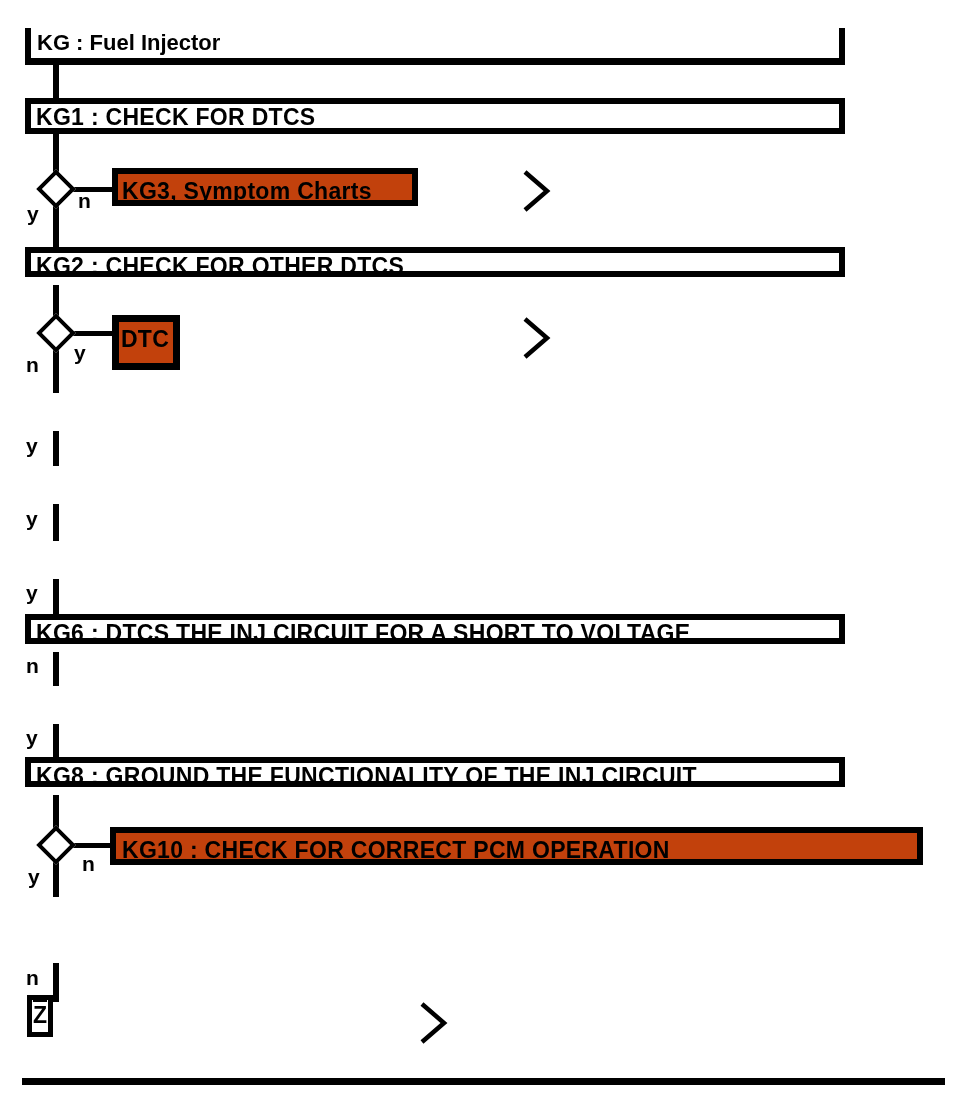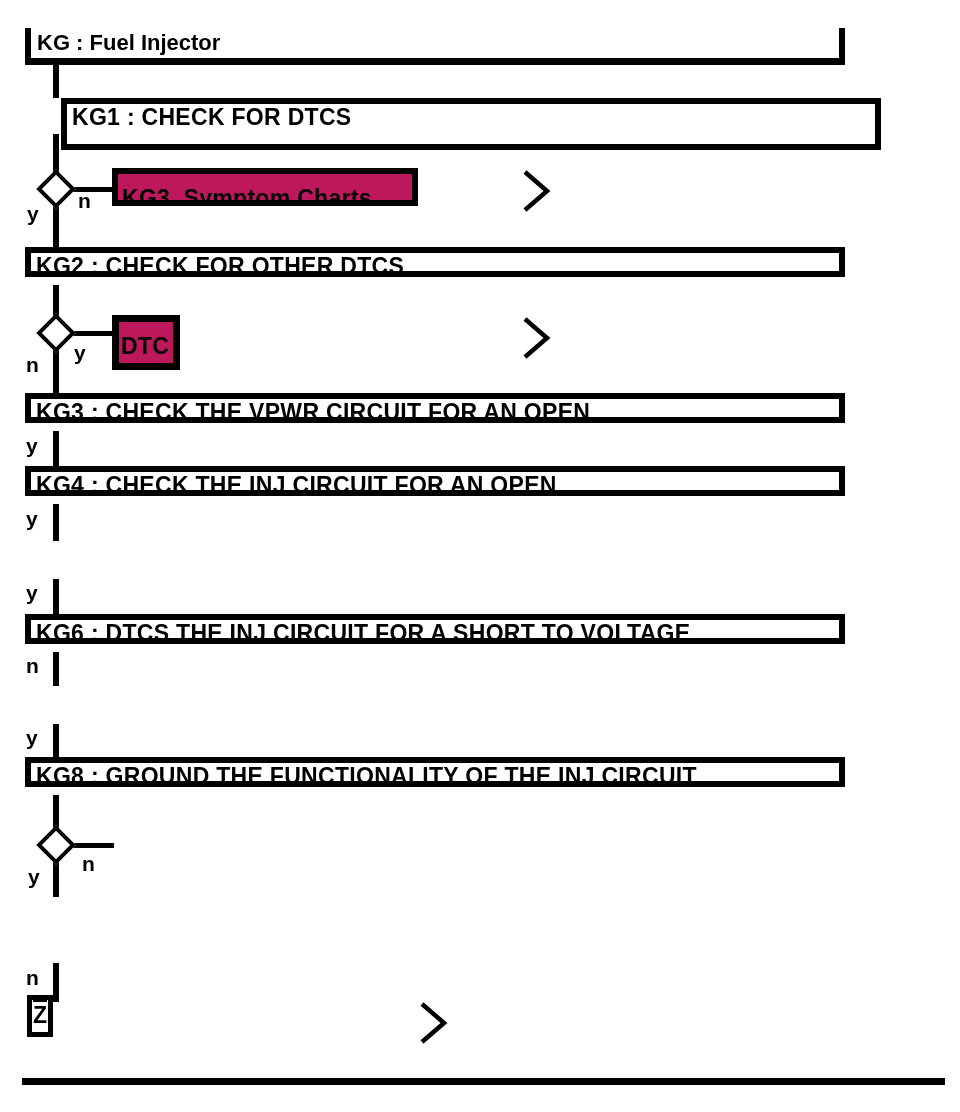--- a/index.html
+++ b/index.html
@@ -16,26 +16,26 @@
     border-left:6px solid #000; border-right:6px solid #000; border-bottom:7px solid #000;
     font-size:22px; line-height:26px; padding:2px 0 0 6px; white-space:nowrap;
   }
   
   .box {
     position:absolute; left:25px; width:820px; height:30px;
     box-sizing:border-box; border:6px solid #000; background:#fff;
     font-size:23px; line-height:24px; letter-spacing:0.3px;
     padding:1px 3px 0 5px; white-space:nowrap; overflow:hidden;
   }
-  .box.h36 { height:52px;margin-left:36px; }
+  .box.h36 { height:36px; }
   .box.two-line { height:66px; white-space:pre-line; line-height:27px; overflow:visible; }
   
   .refbox {
-    position:absolute; box-sizing:border-box; border:6px solid #000; background:#be185d;
-    font-size:23px; line-height:24px; letter-spacing:0.3px; padding:12px 3px 0 4px;
+    position:absolute; box-sizing:border-box; border:6px solid #000; background:#c2410c;
+    font-size:23px; line-height:24px; letter-spacing:0.3px; padding:5px 3px 0 4px;
     white-space:nowrap; overflow:hidden;
   }
   
   .vline { position:absolute; left:53px; width:6px; background:#000; }
   .hline { position:absolute; height:5px; background:#000; }
   
   .diamond {
     position:absolute; width:20px; height:20px; border:4px solid #000;
     background:#fff; transform:rotate(45deg);
   }
@@ -100,46 +100,43 @@
   <div class="diamond" style="left:42px;top:319px;"></div>
   <div class="elabel" style="left:74px;top:342px;">y</div>
   <div class="elabel" style="left:26px;top:354px;">n</div>
   <div class="refbox" style="left:112px;top:315px;width:68px;height:55px;border-width:7px;text-align:center;padding-left:1px;">
     <span>DTC</span>
   </div>
   <svg class="chev" style="left:521px;top:315px;" width="30" height="46" viewBox="0 0 30 46">
     <polyline points="4,4 26,23 4,42" fill="none" stroke="#000" stroke-width="4.5"></polyline>
   </svg>
 
-  <div class="box" style="top:393px;">
-    <span>KG3 : CHECK THE VPWR CIRCUIT FOR AN OPEN</span>
-  </div>
   <div class="elabel" style="left:26px;top:435px;">y</div>
 
-  <div class="box" style="top:466px;">
-    <span>KG4 : CHECK THE INJ CIRCUIT FOR AN OPEN</span>
-  </div>
   <div class="elabel" style="left:26px;top:508px;">y</div>
 
   <div class="elabel" style="left:26px;top:582px;">y</div>
 
   <div class="box" style="top:614px;">
     <span>KG6 : DTCS THE INJ CIRCUIT FOR A SHORT TO VOLTAGE</span>
   </div>
   <div class="elabel" style="left:26px;top:655px;">n</div>
 
   <div class="elabel" style="left:26px;top:727px;">y</div>
 
   <div class="box" style="top:757px;">
     <span>KG8 : GROUND THE FUNCTIONALITY OF THE INJ CIRCUIT</span>
   </div>
 
   <div class="diamond" style="left:42px;top:831px;"></div>
   <div class="elabel" style="left:28px;top:866px;">y</div>
   <div class="elabel" style="left:82px;top:853px;">n</div>
+  <div class="refbox" style="left:110px;top:827px;width:813px;height:38px;padding-left:6px;">
+    <span>KG10 : CHECK FOR CORRECT PCM OPERATION</span>
+  </div>
 
   <div class="elabel" style="left:26px;top:967px;">n</div>
 
   <div class="zbox">
     <span class="z-over">Z</span>
   </div>
   <svg class="chev" style="left:418px;top:1000px;" width="30" height="46" viewBox="0 0 30 46">
     <polyline points="4,4 26,23 4,42" fill="none" stroke="#000" stroke-width="4.5"></polyline>
   </svg>
 

